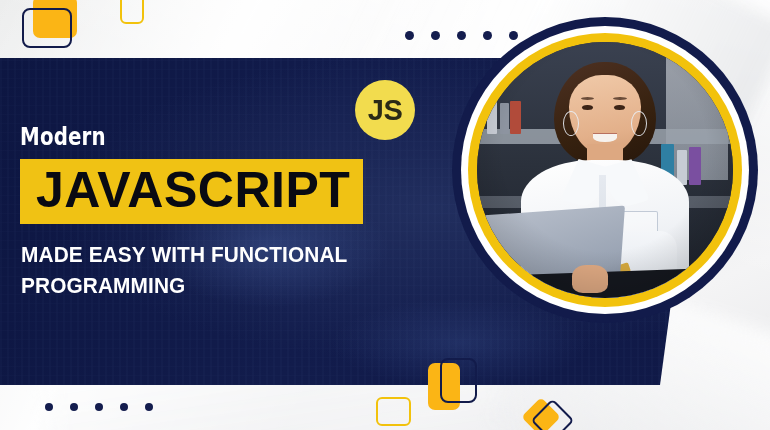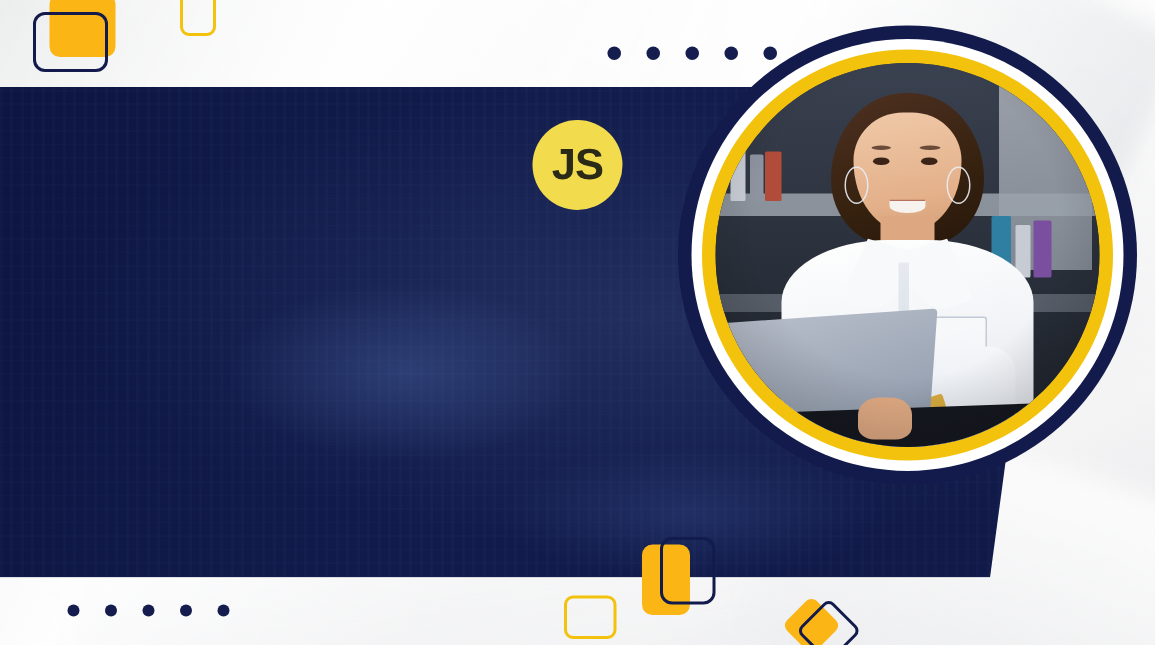--- a/index.html
+++ b/index.html
@@ -459,20 +459,27 @@
     <span class="dot"></span>
     <span class="dot"></span>
   </div>
 
   <div class="navy-panel">
     <div class="code-noise"></div>
     <div class="glow-a"></div>
     <div class="glow-b"></div>
   </div>
 
+  <div class="text-block">
+    <div class="eyebrow">Modern</div>
+    <div class="title-bar">
+      <span class="title-text">JAVASCRIPT</span>
+    </div>
+    <div class="subtitle">MADE EASY WITH FUNCTIONAL PROGRAMMING</div>
+  </div>
 
   <div class="js-badge">
     <span>JS</span>
   </div>
 
   <div class="photo-wrap">
     <div class="photo-ring-white">
       <div class="photo-ring-yellow">
         <div class="photo-inner">
           <div class="ph-bg"></div>

